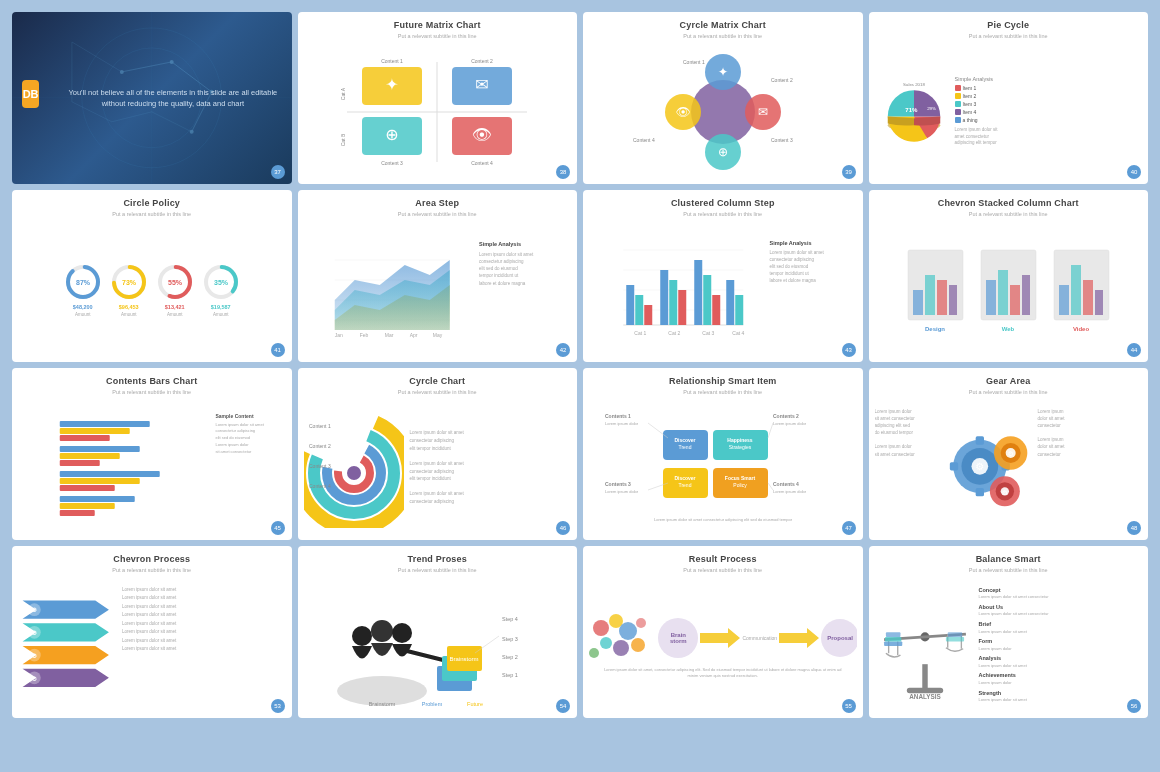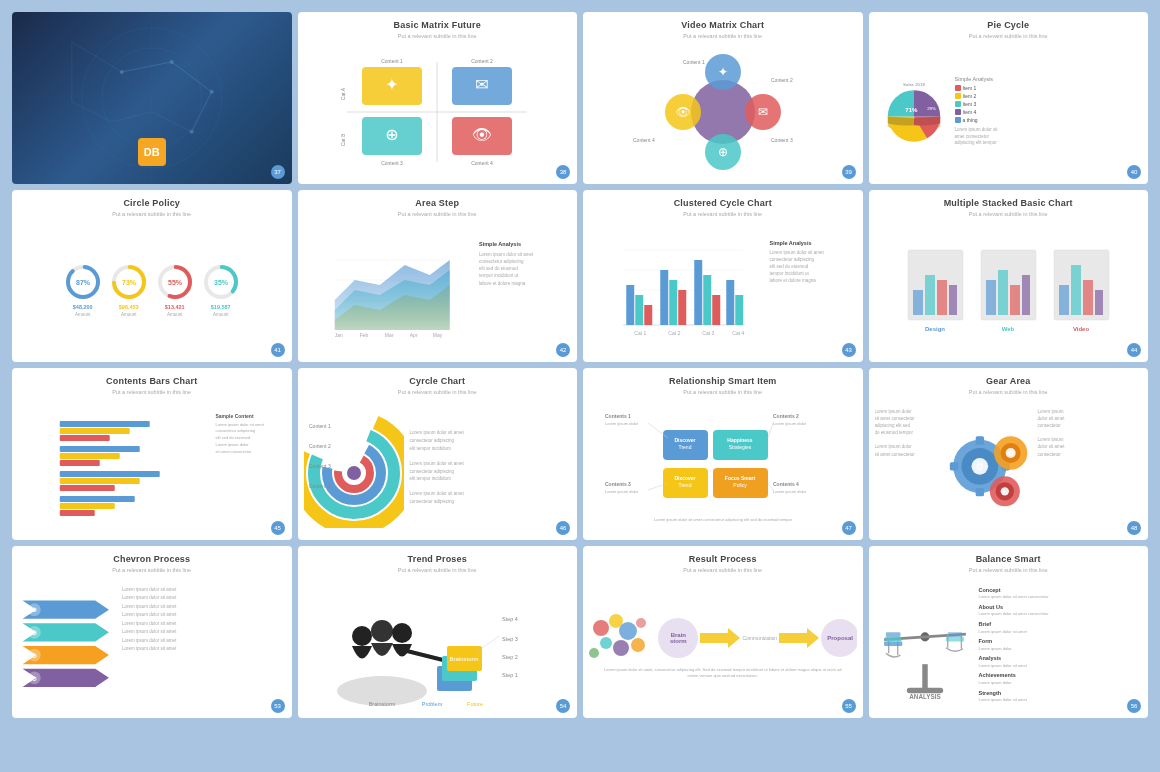--- a/index.html
+++ b/index.html
@@ -162,28 +162,29 @@
       <line x1="140" y1="0" x2="140" y2="172" stroke="#4a9fd5" stroke-width="0.3" opacity="0.4"></line>
       <path d="M60,30 L110,60 L160,50 L200,80 L180,120 L140,100 L100,110 L60,90 Z" fill="none" stroke="#6ab8e8" stroke-width="0.5" opacity="0.6"></path>
       <circle cx="110" cy="60" r="2" fill="#7ec8f0" opacity="0.8"></circle>
       <circle cx="160" cy="50" r="2" fill="#7ec8f0" opacity="0.8"></circle>
       <circle cx="200" cy="80" r="2" fill="#7ec8f0" opacity="0.8"></circle>
       <circle cx="180" cy="120" r="2" fill="#7ec8f0" opacity="0.8"></circle>
       <line x1="110" y1="60" x2="160" y2="50" stroke="#7ec8f0" stroke-width="0.5" opacity="0.7"></line>
       <line x1="160" y1="50" x2="200" y2="80" stroke="#7ec8f0" stroke-width="0.5" opacity="0.7"></line>
       <line x1="200" y1="80" x2="180" y2="120" stroke="#7ec8f0" stroke-width="0.5" opacity="0.7"></line>
     </svg>
-    <div style="position:relative;z-index:2;display:flex;flex-direction:column;align-items:center;justify-content:flex-end;height:100%;gap:25px;">
+    <div style="position:relative;z-index:2;display:flex;align-items:center;justify-content:flex-end;height:100%;gap:25px;">
       <div class="intro-logo">DB</div>
+      <div class="intro-text">You'll not believe all of the elements in this slide are all editable without reducing the quality, data and chart</div>
     </div>
     <div class="badge">37</div>
   </div>
 
   <div class="card">
-    <div class="card-title">Basic Matrix Future</div>
+    <div class="card-title">Future Matrix Chart</div>
     <div class="card-subtitle">Put a relevant subtitle in this line</div>
     <div class="card-content">
       <svg viewBox="0 0 200 120" width="200" height="120">
 
         <line x1="100" y1="10" x2="100" y2="110" stroke="#ddd" stroke-width="1"></line>
         <line x1="10" y1="60" x2="190" y2="60" stroke="#ddd" stroke-width="1"></line>
 
         <rect x="25" y="15" width="60" height="38" rx="4" fill="#f5c518" opacity="0.85"></rect>
         <text x="55" y="38" text-anchor="middle" font-size="16" fill="#fff">✦</text>
         <rect x="115" y="15" width="60" height="38" rx="4" fill="#5b9bd5" opacity="0.85"></rect>
@@ -198,21 +199,21 @@
         <text x="8" y="42" text-anchor="middle" font-size="5" fill="#888" transform="rotate(-90,8,42)">Cat A</text>
         <text x="8" y="88" text-anchor="middle" font-size="5" fill="#888" transform="rotate(-90,8,88)">Cat B</text>
         <text x="55" y="113" text-anchor="middle" font-size="5" fill="#888">Content 3</text>
         <text x="145" y="113" text-anchor="middle" font-size="5" fill="#888">Content 4</text>
       </svg>
     </div>
     <div class="badge">38</div>
   </div>
 
   <div class="card">
-    <div class="card-title">Video Matrix Chart</div>
+    <div class="card-title">Cyrcle Matrix Chart</div>
     <div class="card-subtitle">Put a relevant subtitle in this line</div>
     <div class="card-content">
       <svg viewBox="0 0 200 120" width="200" height="120">
 
         <circle cx="100" cy="60" r="32" fill="#8060a0" opacity="0.85"></circle>
 
         <circle cx="100" cy="20" r="18" fill="#5b9bd5" opacity="0.85"></circle>
         <circle cx="140" cy="60" r="18" fill="#e05c5c" opacity="0.85"></circle>
         <circle cx="100" cy="100" r="18" fill="#4bc8c8" opacity="0.85"></circle>
         <circle cx="60" cy="60" r="18" fill="#f5c518" opacity="0.85"></circle>
@@ -372,21 +373,21 @@
           <div style="color:#aaa;font-size:4.5px;line-height:1.6;">
             Lorem ipsum dolor sit amet<br>consectetur adipiscing<br>elit sed do eiusmod<br>tempor incididunt ut<br>labore et dolore magna
           </div>
         </div>
       </div>
     </div>
     <div class="badge">42</div>
   </div>
 
   <div class="card">
-    <div class="card-title">Clustered Cycle Chart</div>
+    <div class="card-title">Clustered Column Step</div>
     <div class="card-subtitle">Put a relevant subtitle in this line</div>
     <div class="card-content">
       <div class="cluster-wrap">
         <svg class="cluster-svg" viewBox="0 0 140 100" height="100">
 
           <line x1="15" y1="10" x2="135" y2="10" stroke="#eee" stroke-width="0.5"></line>
           <line x1="15" y1="30" x2="135" y2="30" stroke="#eee" stroke-width="0.5"></line>
           <line x1="15" y1="50" x2="135" y2="50" stroke="#eee" stroke-width="0.5"></line>
           <line x1="15" y1="70" x2="135" y2="70" stroke="#eee" stroke-width="0.5"></line>
           <line x1="15" y1="85" x2="135" y2="85" stroke="#ddd" stroke-width="1"></line>
@@ -416,21 +417,21 @@
           <div style="color:#aaa;font-size:4.5px;line-height:1.6;">
             Lorem ipsum dolor sit amet<br>consectetur adipiscing<br>elit sed do eiusmod<br>tempor incididunt ut<br>labore et dolore magna
           </div>
         </div>
       </div>
     </div>
     <div class="badge">43</div>
   </div>
 
   <div class="card">
-    <div class="card-title">Multiple Stacked Basic Chart</div>
+    <div class="card-title">Chevron Stacked Column Chart</div>
     <div class="card-subtitle">Put a relevant subtitle in this line</div>
     <div class="card-content">
       <svg viewBox="0 0 220 110" width="220" height="110">
 
         <rect x="10" y="15" width="55" height="70" rx="2" fill="#e8e8e8"></rect>
         <rect x="10" y="15" width="55" height="70" rx="2" fill="none" stroke="#ddd" stroke-width="0.5"></rect>
 
         <rect x="15" y="55" width="10" height="25" fill="#5b9bd5" opacity="0.7"></rect>
         <rect x="27" y="40" width="10" height="40" fill="#4bc8c8" opacity="0.7"></rect>
         <rect x="39" y="45" width="10" height="35" fill="#e05c5c" opacity="0.7"></rect>

